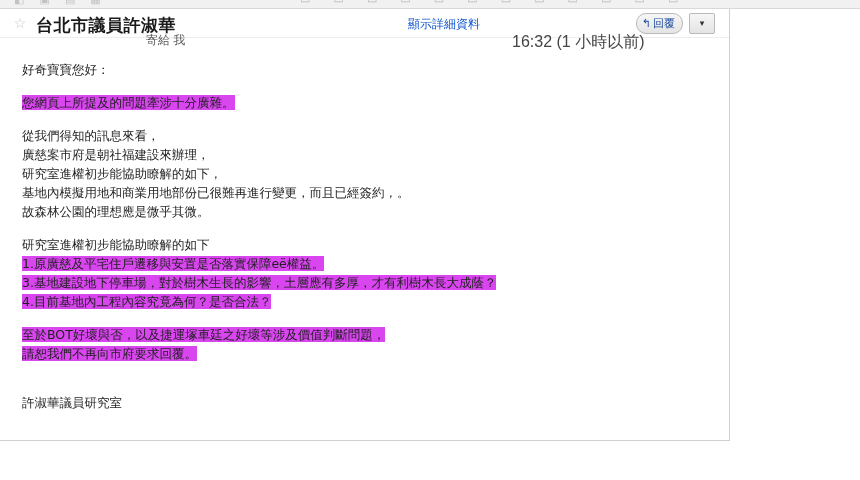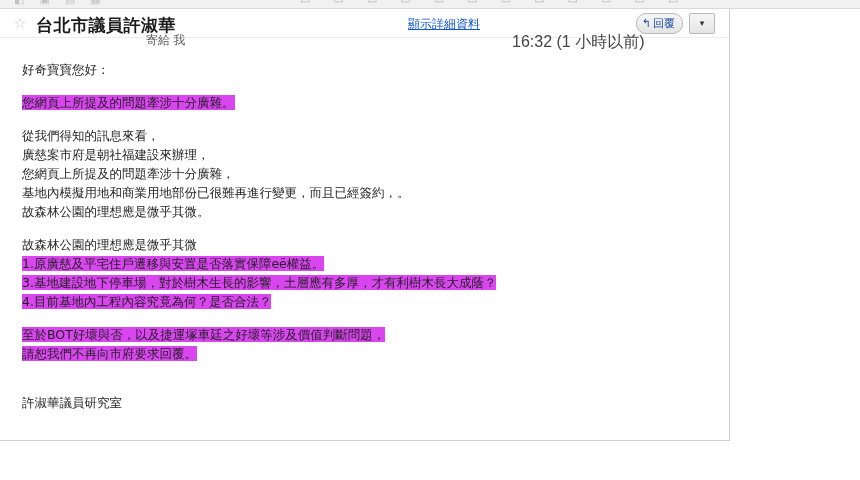--- a/index.html
+++ b/index.html
@@ -88,21 +88,20 @@
     position: absolute;
     left: 146px; top: 23px;
     font-size: 12px;
     color: #555555;
   }
   .details-link {
     position: absolute;
     left: 408px; top: 7px;
     font-size: 12px;
     color: #1155cc;
-    text-decoration: underline;
     cursor: pointer;
     white-space: nowrap;
   }
   .msg-time {
     position: absolute;
     left: 512px; top: 23px;
     font-size: 16px;
     color: #444444;
     white-space: nowrap;
   }
@@ -201,27 +200,27 @@
         <span class="line">好奇寶寶您好：</span>
       </div>
 
       <div class="para">
         <span class="line"><span class="hl">您網頁上所提及的問題牽涉十分廣雜。</span></span>
       </div>
 
       <div class="para">
         <span class="line">從我們得知的訊息來看，</span>
         <span class="line">廣慈案市府是朝社福建設來辦理，</span>
-        <span class="line">您網頁上所提及的問題牽涉十分廣雜，</span>
+        <span class="line">研究室進權初步能協助瞭解的如下，</span>
         <span class="line">基地內模擬用地和商業用地部份已很難再進行變更，而且已經簽約，。</span>
         <span class="line">故森林公園的理想應是微乎其微。</span>
       </div>
 
       <div class="para">
-        <span class="line">故森林公園的理想應是微乎其微</span>
+        <span class="line">研究室進權初步能協助瞭解的如下</span>
         <span class="line"><span class="hl">1.原廣慈及平宅住戶遷移與安置是否落實保障её權益。</span></span>
         <span class="line"><span class="hl">3.基地建設地下停車場，對於樹木生長的影響，土層應有多厚，才有利樹木長大成蔭？</span></span>
         <span class="line"><span class="hl">4.目前基地內工程內容究竟為何？是否合法？</span></span>
       </div>
 
       <div class="para">
         <span class="line"><span class="hl">至於BOT好壞與否，以及捷運塚車廷之好壞等涉及價值判斷問題，</span></span>
         <span class="line"><span class="hl">請恕我們不再向市府要求回覆。</span></span>
       </div>
 

